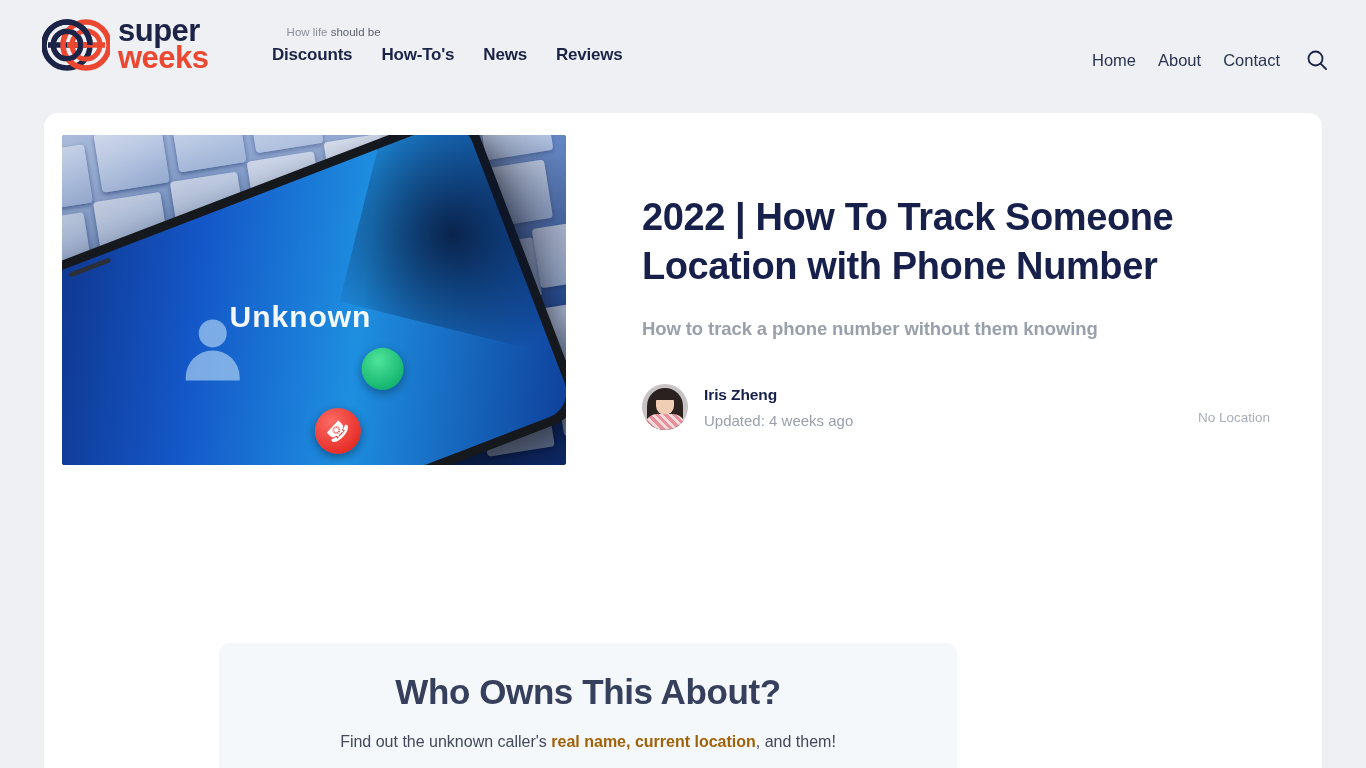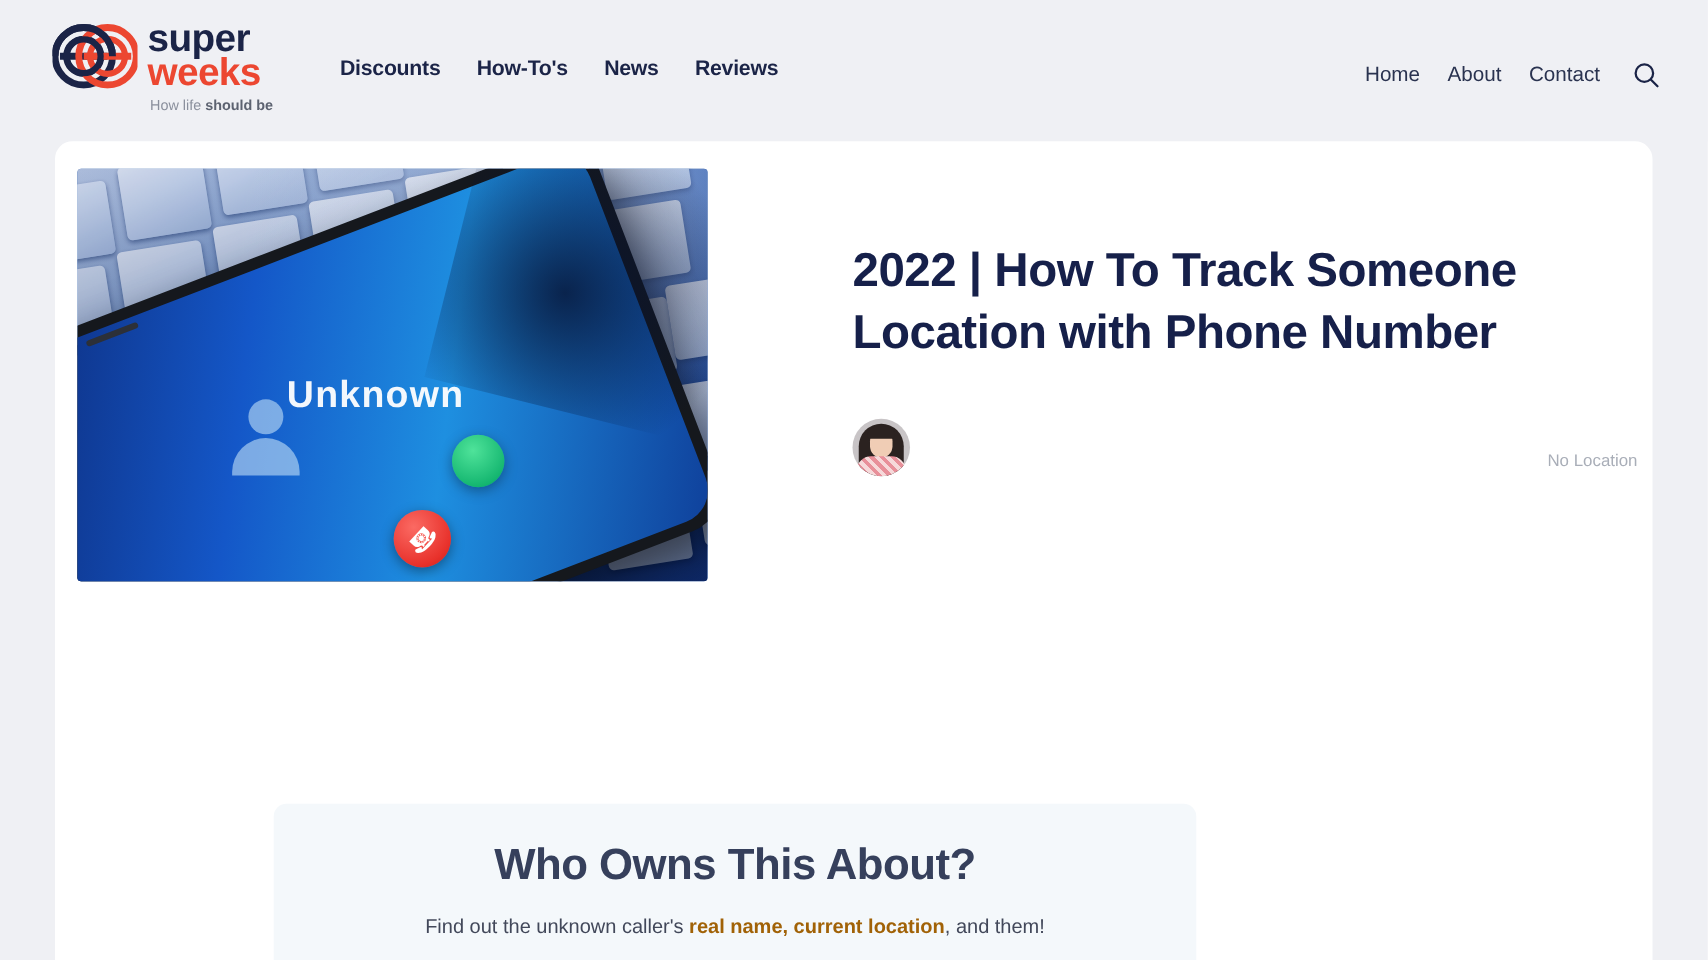--- a/index.html
+++ b/index.html
@@ -22,21 +22,21 @@
     background: #eff0f4;
     display: flex;
     align-items: flex-start;
   }
 
   .brand {
     position: absolute;
     left: 42px;
     top: 18px;
     display: flex;
-    flex-direction: column;
+    flex-direction: row;
     align-items: flex-start;
   }
   .brand-row { display: flex; align-items: center; }
 
   .logo-mark {
     position: relative;
     width: 68px;
     height: 52px;
     flex: none;
   }
@@ -60,21 +60,21 @@
     color: #ec4731;
     letter-spacing: -0.5px;
   }
   .brand-tagline {
     margin-top: 8px;
     margin-left: 78px;
     font-size: 11.5px;
     color: #8a8f9c;
     white-space: nowrap;
   }
-  .brand-tagline b { color: #5c6270; font-weight: bold; text-align: center; }
+  .brand-tagline b { color: #5c6270; font-weight: normal; text-align: center; }
 
   .nav-main {
     position: absolute;
     left: 272px;
     top: 45px;
     display: flex;
     gap: 29px;
   }
   .nav-main a {
     font-size: 17px;
@@ -236,21 +236,21 @@
     position: absolute;
     right: -6%; top: -10%;
     width: 46%; height: 70%;
     background: radial-gradient(ellipse at 40% 60%, rgba(6,18,50,.82) 0%, rgba(6,18,50,0) 70%);
     transform: rotate(14deg);
     pointer-events: none;
   }
 
   
   .article-text {
-    margin-left: 116px;
+    margin-left: 76px;
     padding-top: 58px;
     width: 600px;
   }
   .article-title {
     font-size: 38px;
     line-height: 1.29;
     font-weight: bold;
     color: #16204a;
     letter-spacing: -0.4px;
   }
@@ -444,28 +444,33 @@
             <span class="handset">☎</span>
           </div>
           <div class="call-btn call-accept"></div>
         </div>
       </div>
       <div class="phone-shadow-overlay"></div>
     </div>
 
     <div class="article-text">
       <h1 class="article-title">2022 | How To Track Someone Location with Phone Number</h1>
+      <div class="article-sub">How to track a phone number without them knowing</div>
 
       <div class="byline">
         <div class="avatar">
           <span class="hair-back"></span>
           <span class="face"></span>
           <span class="hair-front"></span>
           <span class="top"></span>
         </div>
+        <div class="byline-meta">
+          <div class="byline-name">Iris Zheng</div>
+          <div class="byline-date">Updated: 4 weeks ago</div>
+        </div>
         <div class="comment-count">No Location</div>
       </div>
     </div>
   </div>
 
   <div class="widget">
     <div class="widget-title">Who Owns This About?</div>
     <div class="widget-sub"><span>Find out the unknown caller's </span><b>real name, current location</b><span>, and them!</span></div>
 
   </div>

